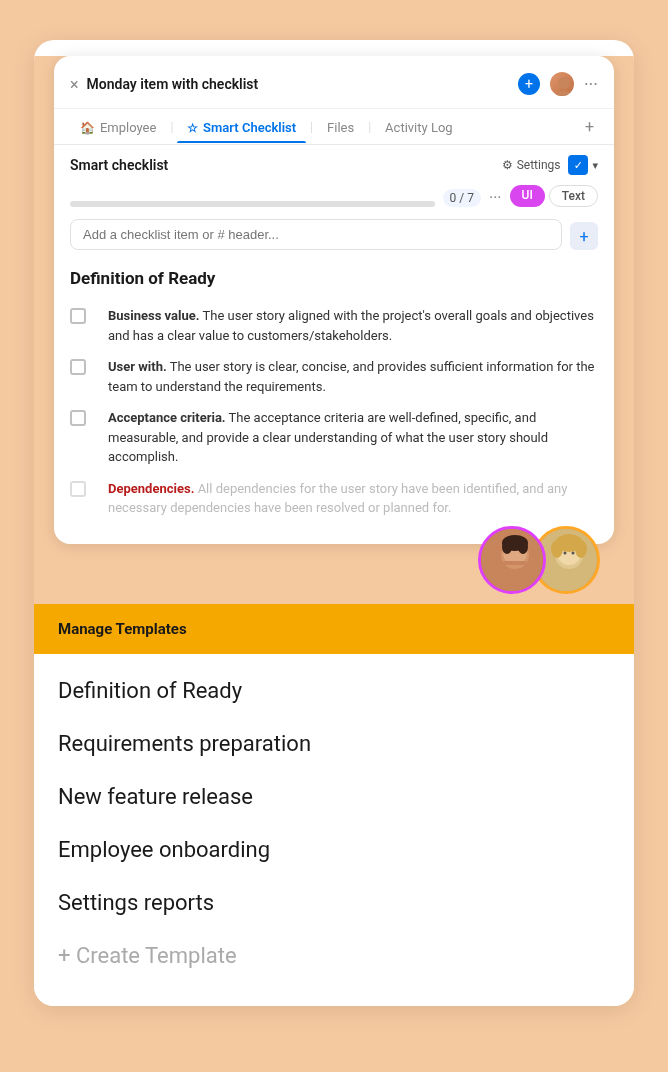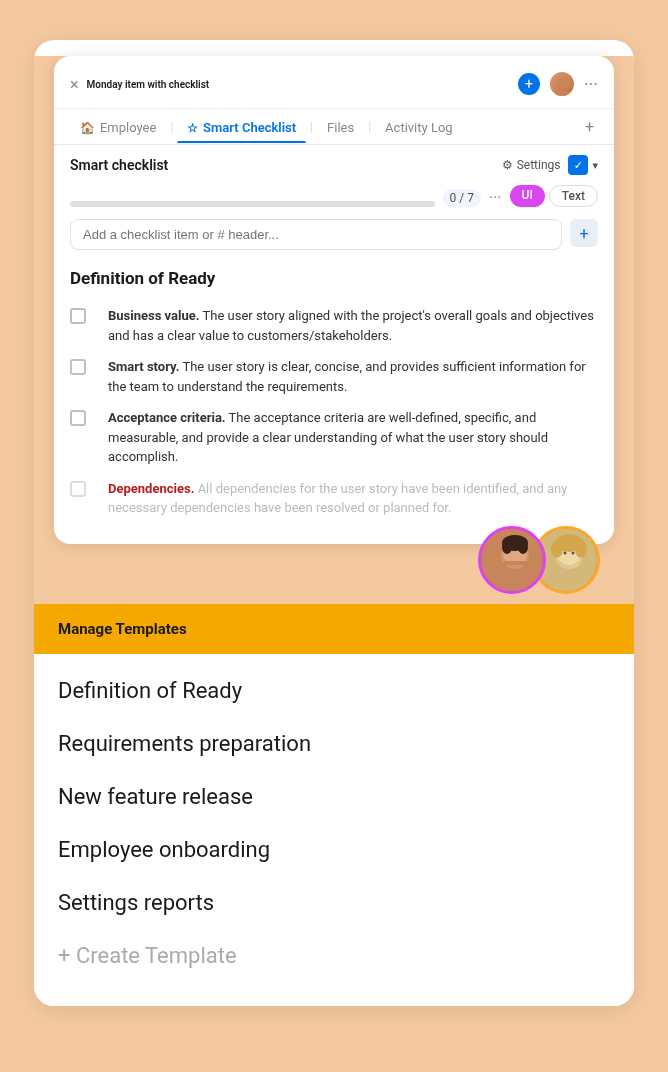--- a/index.html
+++ b/index.html
@@ -45,21 +45,21 @@
       display: flex;
       align-items: center;
       gap: 8px;
     }
     .close-icon {
       color: #888;
       font-size: 16px;
       cursor: pointer;
     }
     .modal-title {
-      font-size: 10px;
+      font-size: 14px;
       font-weight: 600;
       color: #1a1a1a;
     }
     .modal-header-right {
       display: flex;
       align-items: center;
       gap: 8px;
     }
     .more-dots {
       color: #888;
@@ -206,21 +206,21 @@
     }
     .pill.inactive-pill {
       background: transparent;
       color: #555;
       border: 1px solid #ddd;
     }
     
     .add-item-row {
       padding: 4px 16px 10px 16px;
       display: flex;
-      align-items: flex-start;
+      align-items: flex-end;
       gap: 8px;
     }
     .add-item-input {
       flex: 1;
       border: 1px solid #e0e0e0;
       border-radius: 8px;
       padding: 7px 12px;
       font-size: 13px;
       color: #aaa;
       outline: none;
@@ -394,21 +394,21 @@
       <div class="checklist-section">
         <div class="section-header">Definition of Ready</div>
 
         <div class="checklist-item">
           <div class="checkbox"></div>
           <span class="item-text"><strong>Business value.</strong> The user story aligned with the project's overall goals and objectives and has a clear value to customers/stakeholders.</span>
         </div>
 
         <div class="checklist-item">
           <div class="checkbox"></div>
-          <span class="item-text"><strong>Smart story.</strong> The user story is clear, concise, and provides sufficient information for the team to understand the requirements.</span>
+          <span class="item-text"><strong>User with.</strong> The user story is clear, concise, and provides sufficient information for the team to understand the requirements.</span>
         </div>
 
         <div class="checklist-item">
           <div class="checkbox"></div>
           <span class="item-text"><strong>Acceptance criteria.</strong> The acceptance criteria are well-defined, specific, and measurable, and provide a clear understanding of what the user story should accomplish.</span>
         </div>
 
         <div class="checklist-item">
           <div class="checkbox" style="border-color:#ddd;"></div>
           <span class="item-text faded"><strong style="color:#b91c1c;">Dependencies.</strong> All dependencies for the user story have been identified, and any necessary dependencies have been resolved or planned for.</span>

